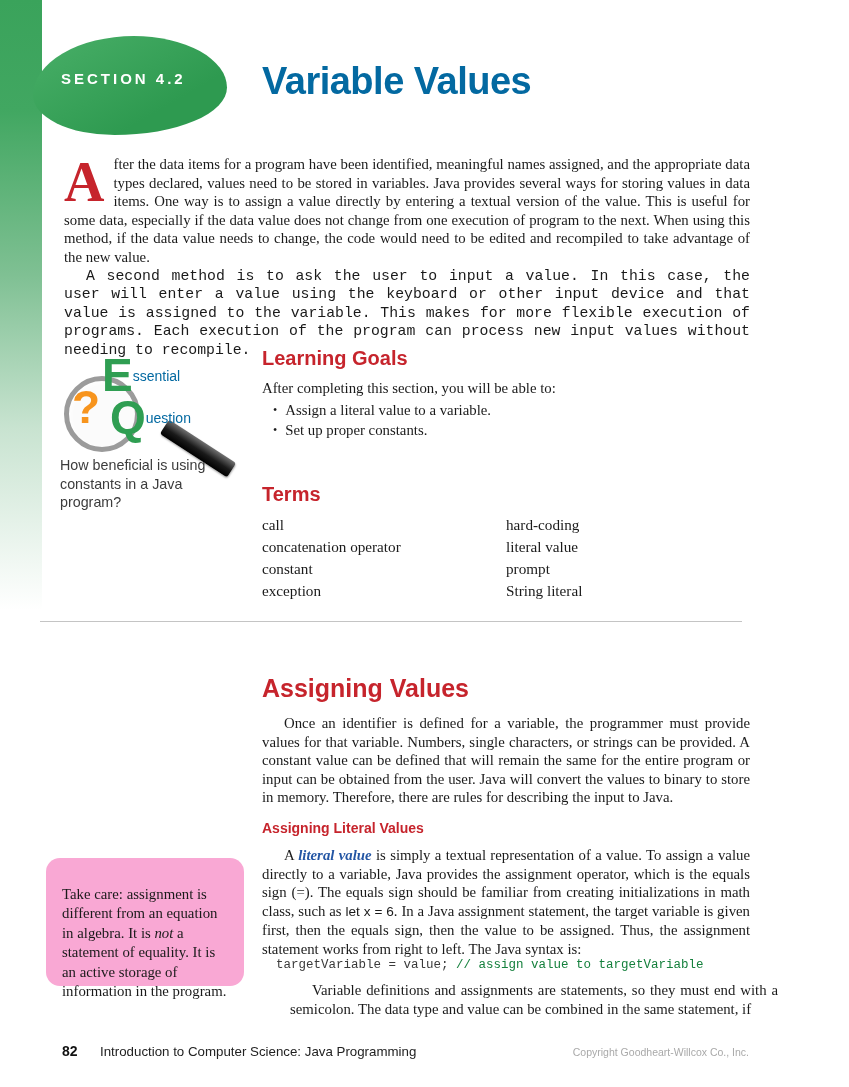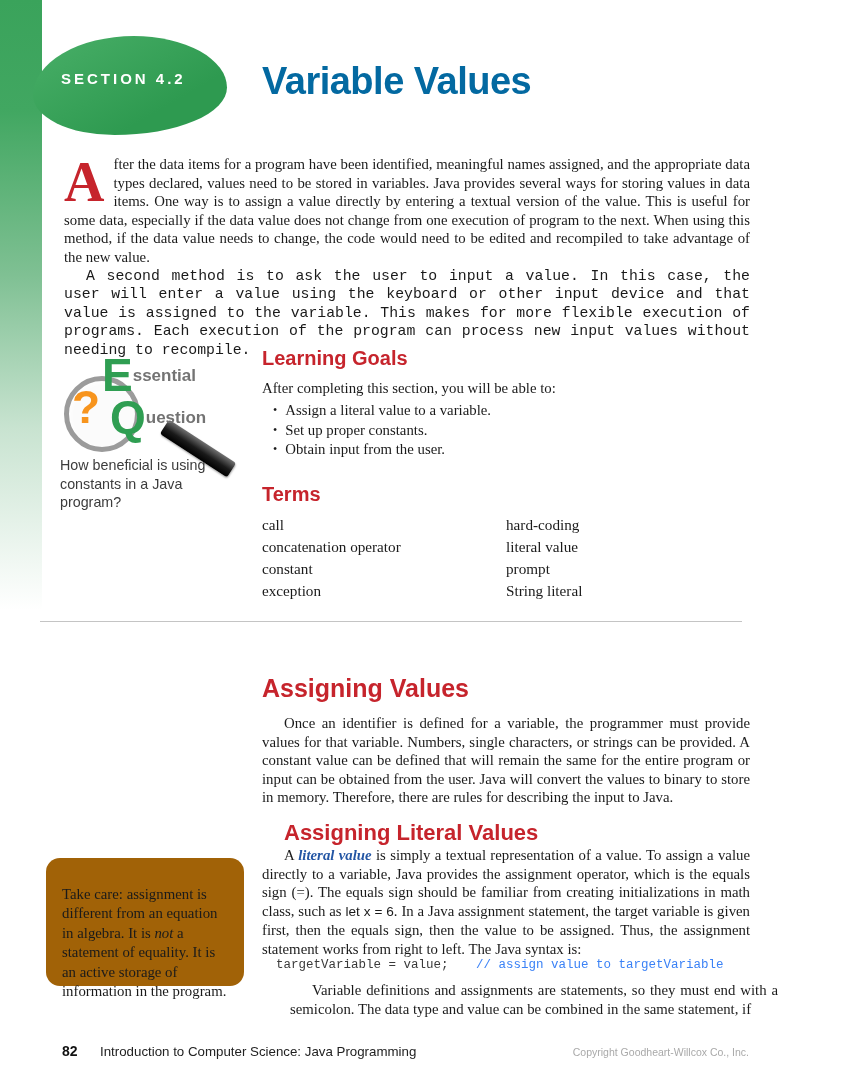--- a/index.html
+++ b/index.html
@@ -63,21 +63,21 @@
     box-shadow:inset 2px 2px 5px rgba(255,255,255,0.8);
   }
   .eq-qmark {
     position:absolute; left:14px; top:30px; z-index:2;
     font-size:46px; font-weight:bold; color:#f7941d;
   }
   .eq-row { position:absolute; white-space:nowrap; z-index:2; }
   .eq-row-e { left:44px; top:2px; }
   .eq-row-q { left:52px; top:44px; }
   .eq-big { font-size:46px; font-weight:bold; color:#2f9e52; line-height:1; }
-  .eq-word { font-size:17px; font-weight:bold; color:#737373; position:relative; top:-10px; }
+  .eq-word { font-size:14px; font-weight:normal; color:#0369a1; position:relative; top:-10px; }
   .eq-question {
     position:absolute; left:60px; top:456px; width:165px;
     font-family:"Liberation Sans", sans-serif; font-size:14.3px;
     line-height:18.5px; color:#3c3c3c;
   }
 
   
   .lg-heading, .terms-heading {
     position:absolute; left:262px;
     font-family:"Liberation Sans", sans-serif; font-weight:bold;
@@ -103,37 +103,37 @@
   }
   .body-para {
     position:absolute; left:262px; width:488px;
     text-align:justify; font-size:14.8px; line-height:18.6px; text-indent:22px;
   }
   .av-para { top:714px; }
 
   .alv-heading {
     position:absolute; left:262px; top:820px;
     font-family:"Liberation Sans", sans-serif; font-weight:bold;
-    font-size:22px; color:#c6242c;margin-left:22px;
+    font-size:14px; color:#c6242c;
   }
   .alv-para { top:846px; }
   .key-term { font-weight:bold; font-style:italic; color:#2456a4; }
   .inline-sans { font-family:"Liberation Sans", sans-serif; font-size:13.6px; }
   .code-line {
     position:absolute; left:276px; top:958px;
     font-family:"Liberation Mono", "DejaVu Sans Mono", monospace;
     font-size:12.5px; color:#3a3a3a; white-space:pre;
   }
-  .code-comment { color:#3b82f6;margin-left:20px; }
+  .code-comment { color:#15803d; }
   .alv-para2 { top:981px;margin-left:28px; }
 
   
   .fyi-box {
     position:absolute; left:46px; top:858px; width:198px; height:128px;
-    background:#a16207; border-radius:14px;
+    background:#f9a8d4; border-radius:14px;
   }
   .fyi-text {
     padding:27px 12px 0 16px; font-size:14.8px; line-height:19.4px; color:#1a1a1a;
   }
   .fyi-blob {
     position:absolute; left:44px; top:817px; width:110px; height:52px;
     background:linear-gradient(150deg,#49af68 0%,#2e9a50 70%);
     border-radius:55% 45% 50% 50% / 62% 55% 45% 38%;
     display:flex; align-items:center; justify-content:center;
   }
@@ -182,21 +182,20 @@
     <div class="eq-row eq-row-q"><span class="eq-big">Q</span><span class="eq-word">uestion</span></div>
   </div>
 
   <p class="eq-question">How beneficial is using constants in a Java program?</p>
 
   <h2 class="lg-heading">Learning Goals</h2>
   <p class="lg-intro">After completing this section, you will be able to:</p>
   <ul class="lg-list">
     <li><span>Assign a literal value to a variable.</span></li>
     <li><span>Set up proper constants.</span></li>
-    <li><span>Obtain input from the user.</span></li>
   </ul>
 
   <h2 class="terms-heading">Terms</h2>
   <div class="terms-grid">
     <div class="terms-col">
       <p>call</p>
       <p>concatenation operator</p>
       <p>constant</p>
       <p>exception</p>
     </div>

